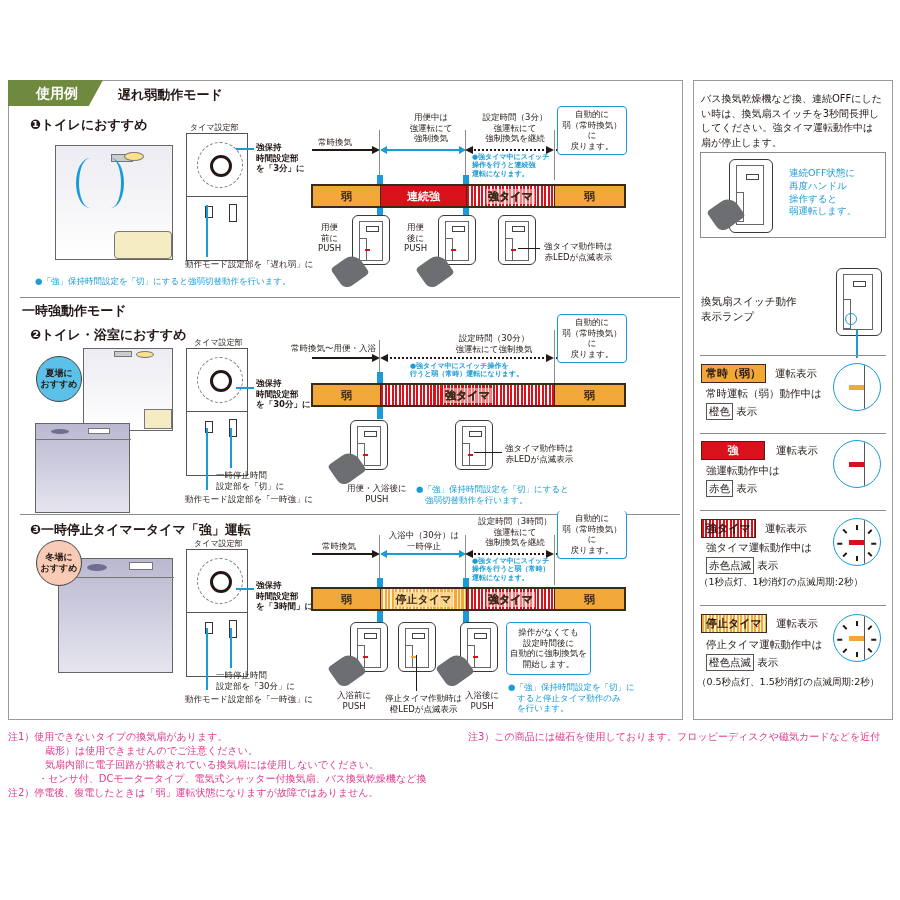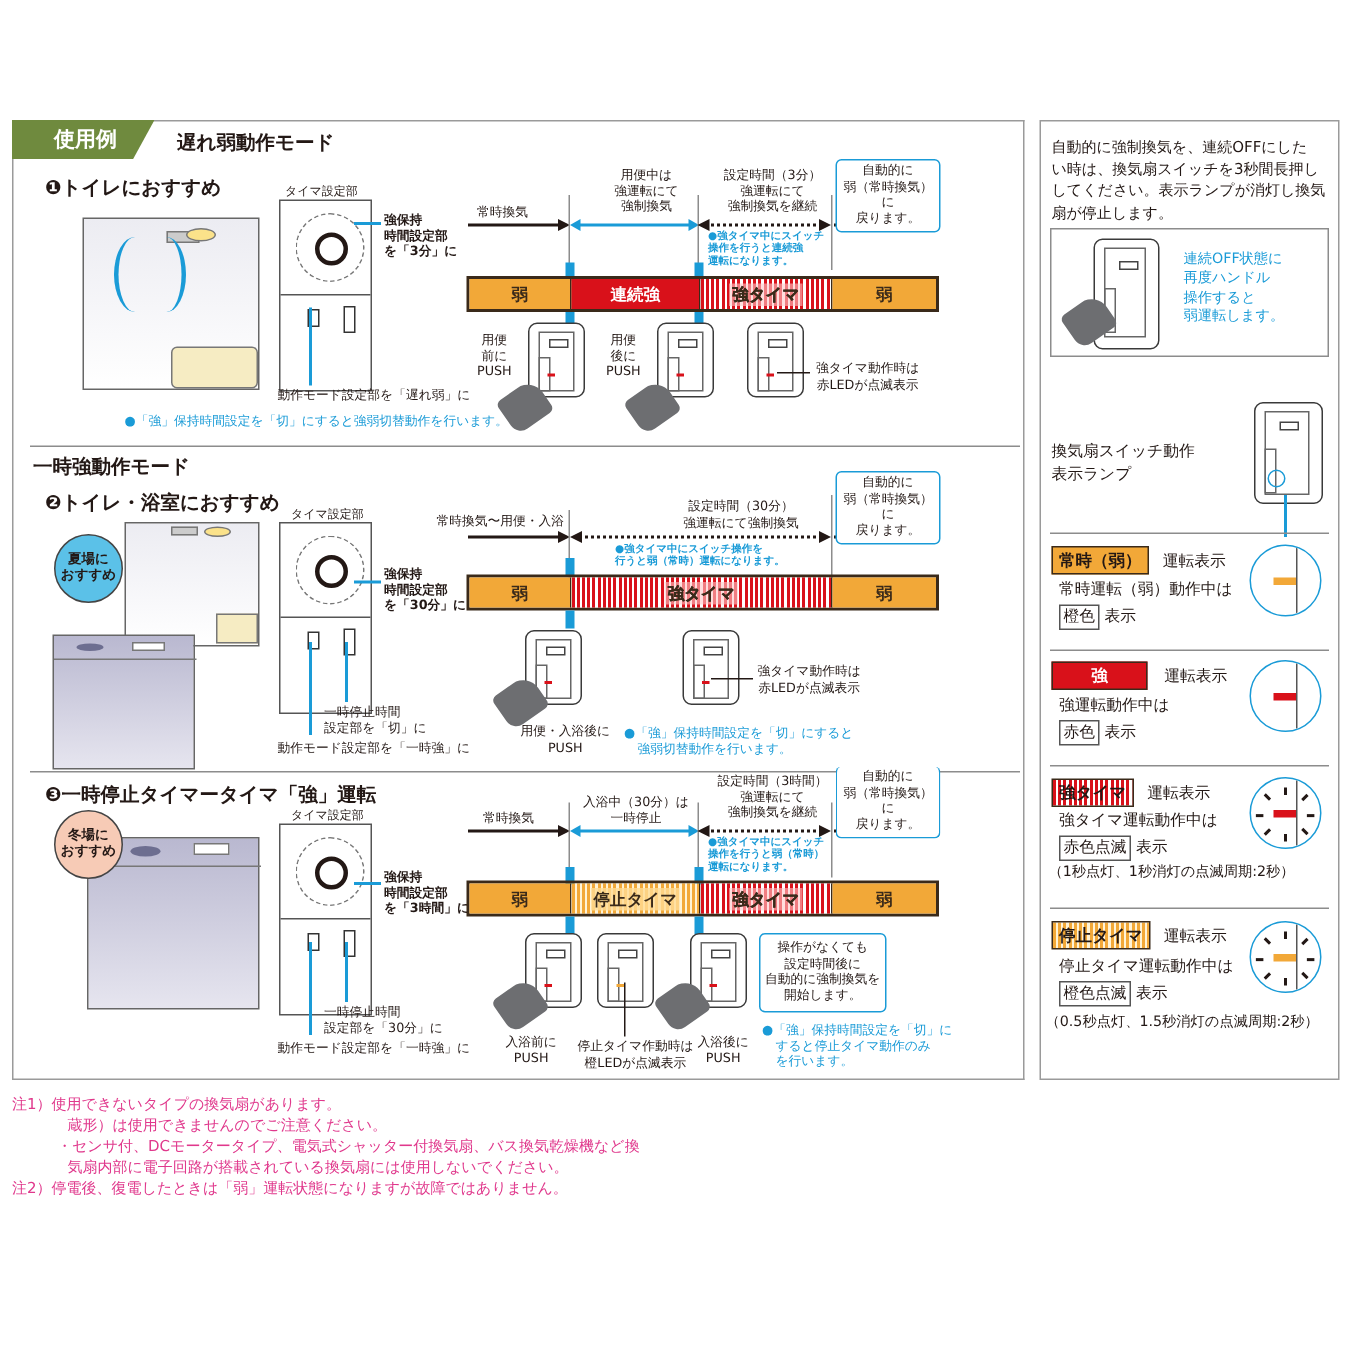--- a/index.html
+++ b/index.html
@@ -85,21 +85,21 @@
   <div class="abs" style="left:42px; top:70px; width:8px; height:18px; border:1px solid #333;"></div>
 </div>
 <div class="abs" style="left:236px; top:148px; width:18px; height:1.5px; background:#1a9bd7;"></div>
 <div class="abs small" style="left:256px; top:142px; font-weight:bold;">
   <div>強保持</div>
     <div>時間設定部</div>
     <div>を「3分」に</div>
 </div>
 <div class="abs" style="left:206px; top:205px; width:1.5px; height:52px; background:#1a9bd7;"></div>
 <div class="abs small" style="left:185px; top:259px;">動作モード設定部を「遅れ弱」に</div>
-<div class="abs small blue" style="left:35px; top:276px;margin-left:48px;">●「強」保持時間設定を「切」にすると強弱切替動作を行います。</div>
+<div class="abs small blue" style="left:35px; top:276px;">●「強」保持時間設定を「切」にすると強弱切替動作を行います。</div>
 
 <div class="abs small" style="left:318px; top:137px;">常時換気</div>
 <div class="arrow-line" style="left:312px; top:149px; width:62px;"></div>
 <div class="arrow-head-r" style="left:372px; top:146px;"></div>
 <div class="vline" style="left:379px; top:130px; height:50px;"></div>
 <div class="abs small" style="left:392px; top:112px; text-align:center; width:78px;">
   <div>用便中は</div>
     <div>強運転にて</div>
     <div>強制換気</div>
 </div>
@@ -402,23 +402,23 @@
     <div>開始します。</div>
 </div>
 <div class="abs small blue" style="left:508px; top:682px;">
   <div>●「強」保持時間設定を「切」に</div>
     <div style="padding-left:9px;">すると停止タイマ動作のみ</div>
     <div style="padding-left:9px;">を行います。</div>
 </div>
 
 <div class="side-panel"></div>
 <div class="abs side-text" style="left:701px; top:92px; font-size:10px;">
-  <div>自動的に強制換気を、連続OFFにした</div>
+  <div>バス換気乾燥機など換、連続OFFにした</div>
     <div>い時は、換気扇スイッチを3秒間長押し</div>
-    <div>してください。表示ランプが消灯し換気</div>
+    <div>してください。強タイマ運転動作中は</div>
     <div>扇が停止します。</div>
 </div>
 <div class="abs" style="left:700px; top:152px; width:186px; height:86px; border:1px solid #8c8c8c;">
   <div class="switch" style="left:28px; top:6px; width:44px; height:74px;">
     <div class="plate" style="width:28px; height:60px;"></div>
       <div class="win" style="left:16px; top:14px;"></div>
       <div class="lever" style="top:32px; height:30px;"></div>
   </div>
   <div class="hand" style="left:10px; top:48px;"></div>
   <div class="abs small blue" style="left:88px; top:14px; font-size:9.5px; line-height:1.35;">
@@ -502,18 +502,19 @@
     <div class="ray" style="left:39px; top:22px; transform:rotate(90deg);"></div>
   <div class="ray" style="left:10px; top:10px; transform:rotate(-45deg);"></div>
     <div class="ray" style="left:35px; top:33px; transform:rotate(-45deg);"></div>
   <div class="ray" style="left:35px; top:10px; transform:rotate(45deg);"></div>
     <div class="ray" style="left:10px; top:33px; transform:rotate(45deg);"></div>
 </div>
 
 <div class="abs note" style="left:8px; top:730px;">
   <div>注1）使用できないタイプの換気扇があります。</div>
   <div style="padding-left:37px;">蔵形）は使用できませんのでご注意ください。</div>
+  <div style="padding-left:37px;">気扇内部に電子回路が搭載されている換気扇には使用しないでください。</div>
   <div style="padding-left:30px;">・センサ付、DCモータータイプ、電気式シャッター付換気扇、バス換気乾燥機など換</div>
-  <div style="padding-left:37px;">気扇内部に電子回路が搭載されている換気扇には使用しないでください。</div>
   <div>注2）停電後、復電したときは「弱」運転状態になりますが故障ではありません。</div>
 </div>
 <div class="abs note" style="left:468px; top:730px;">
+  <div>注3）この商品には磁石を使用しております。フロッピーディスクや磁気カードなどを近付</div>
 </div>
 
 </body></html>

